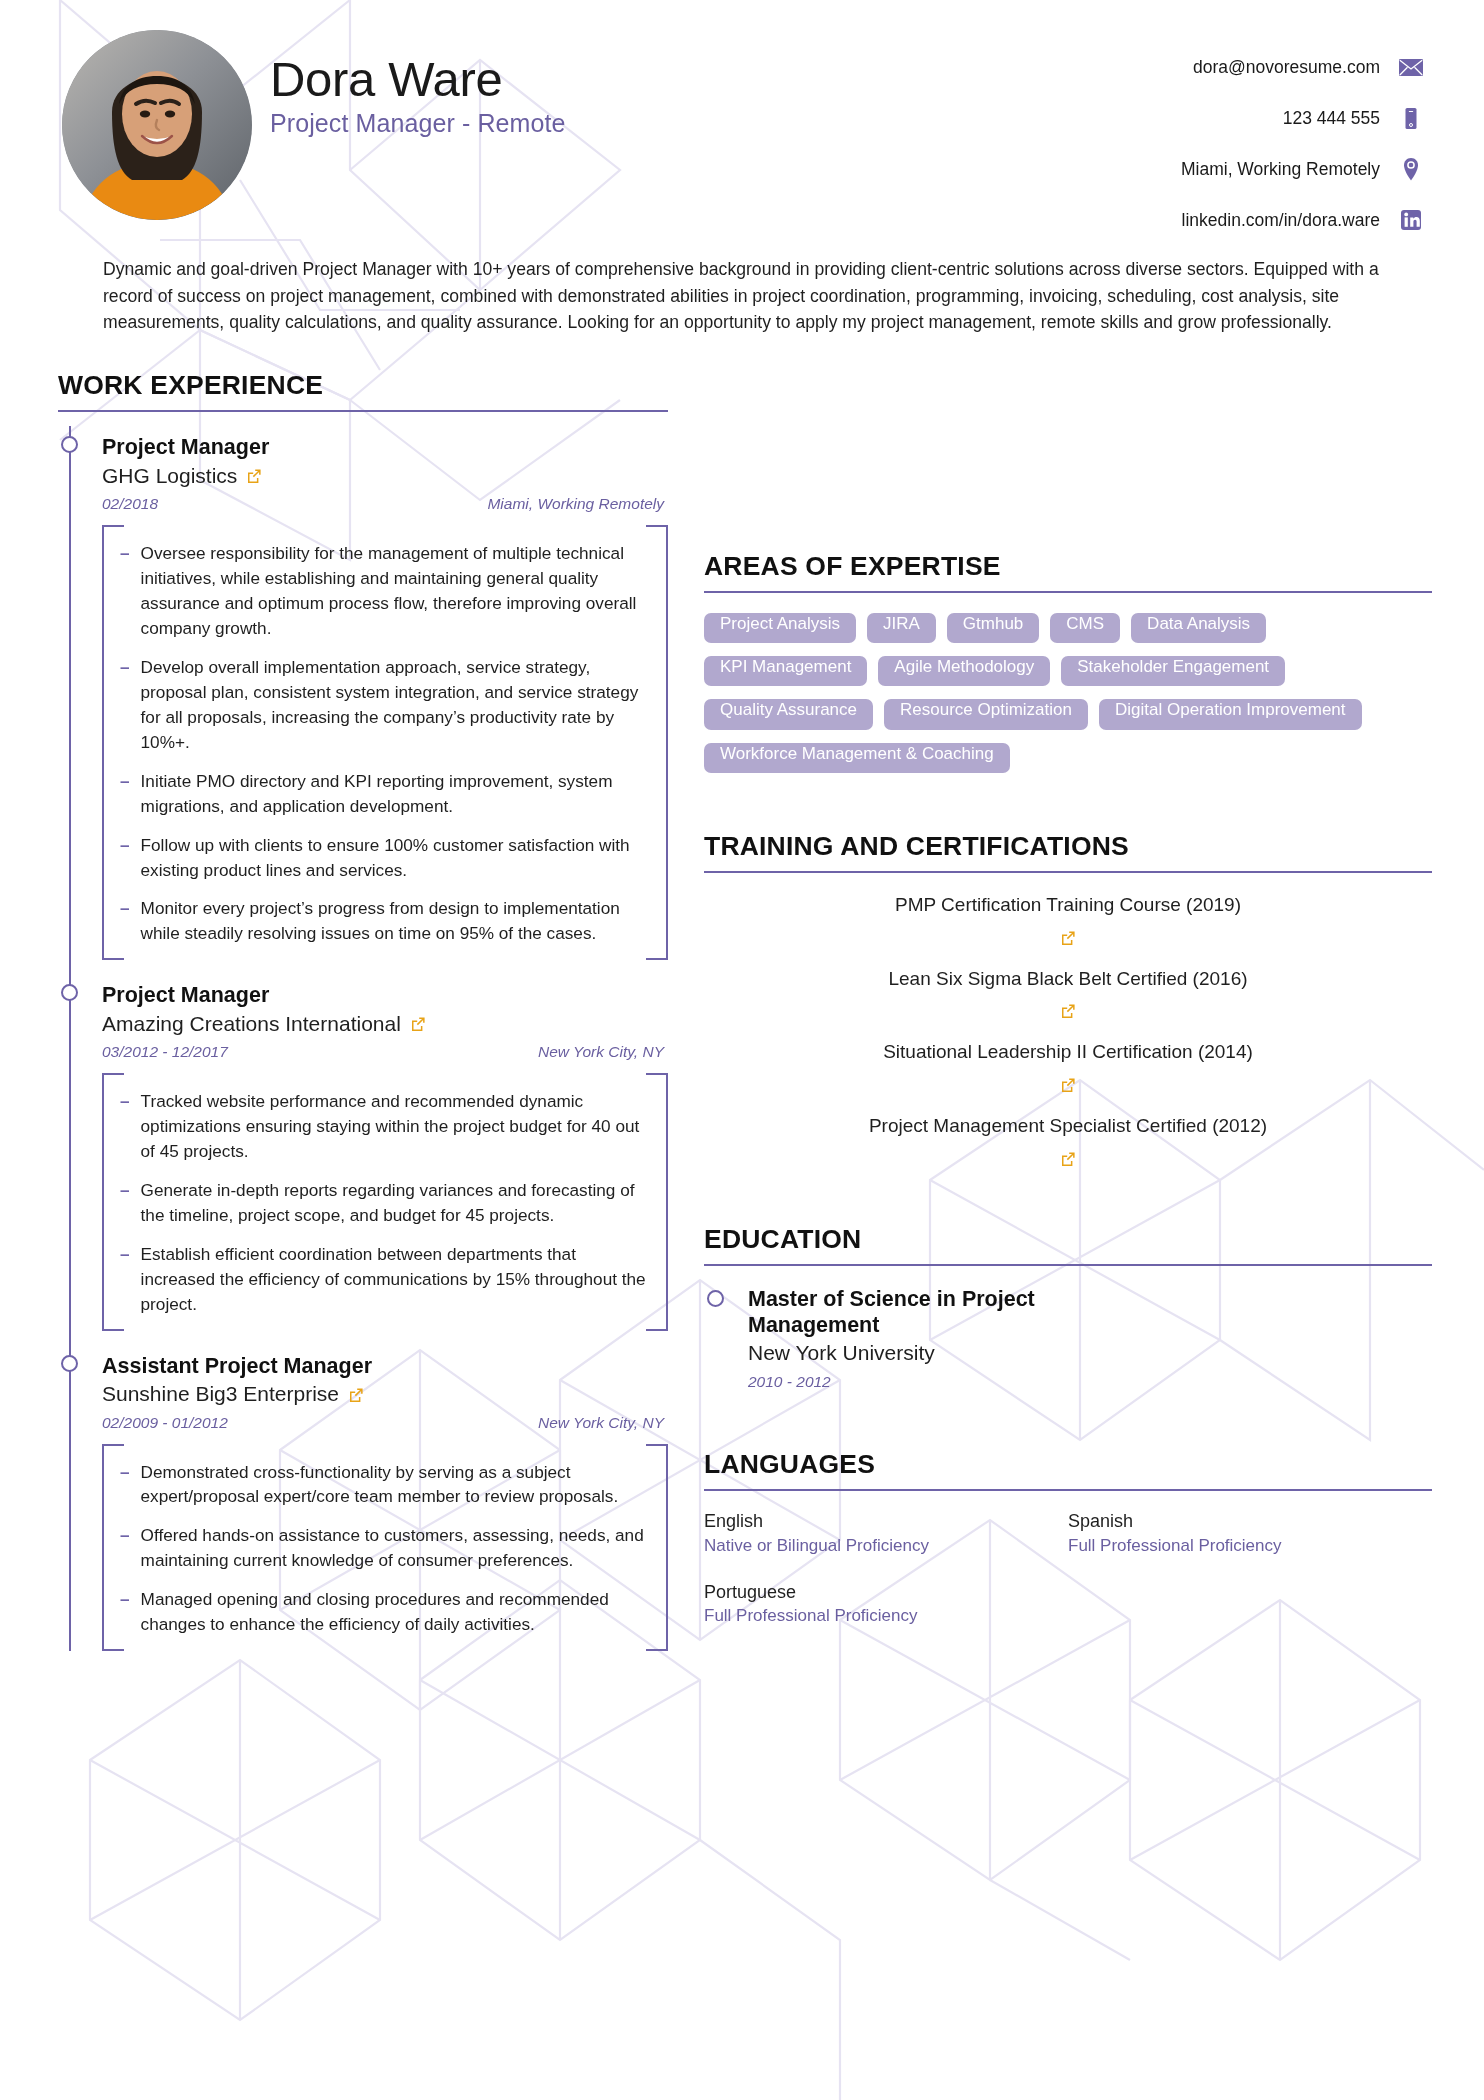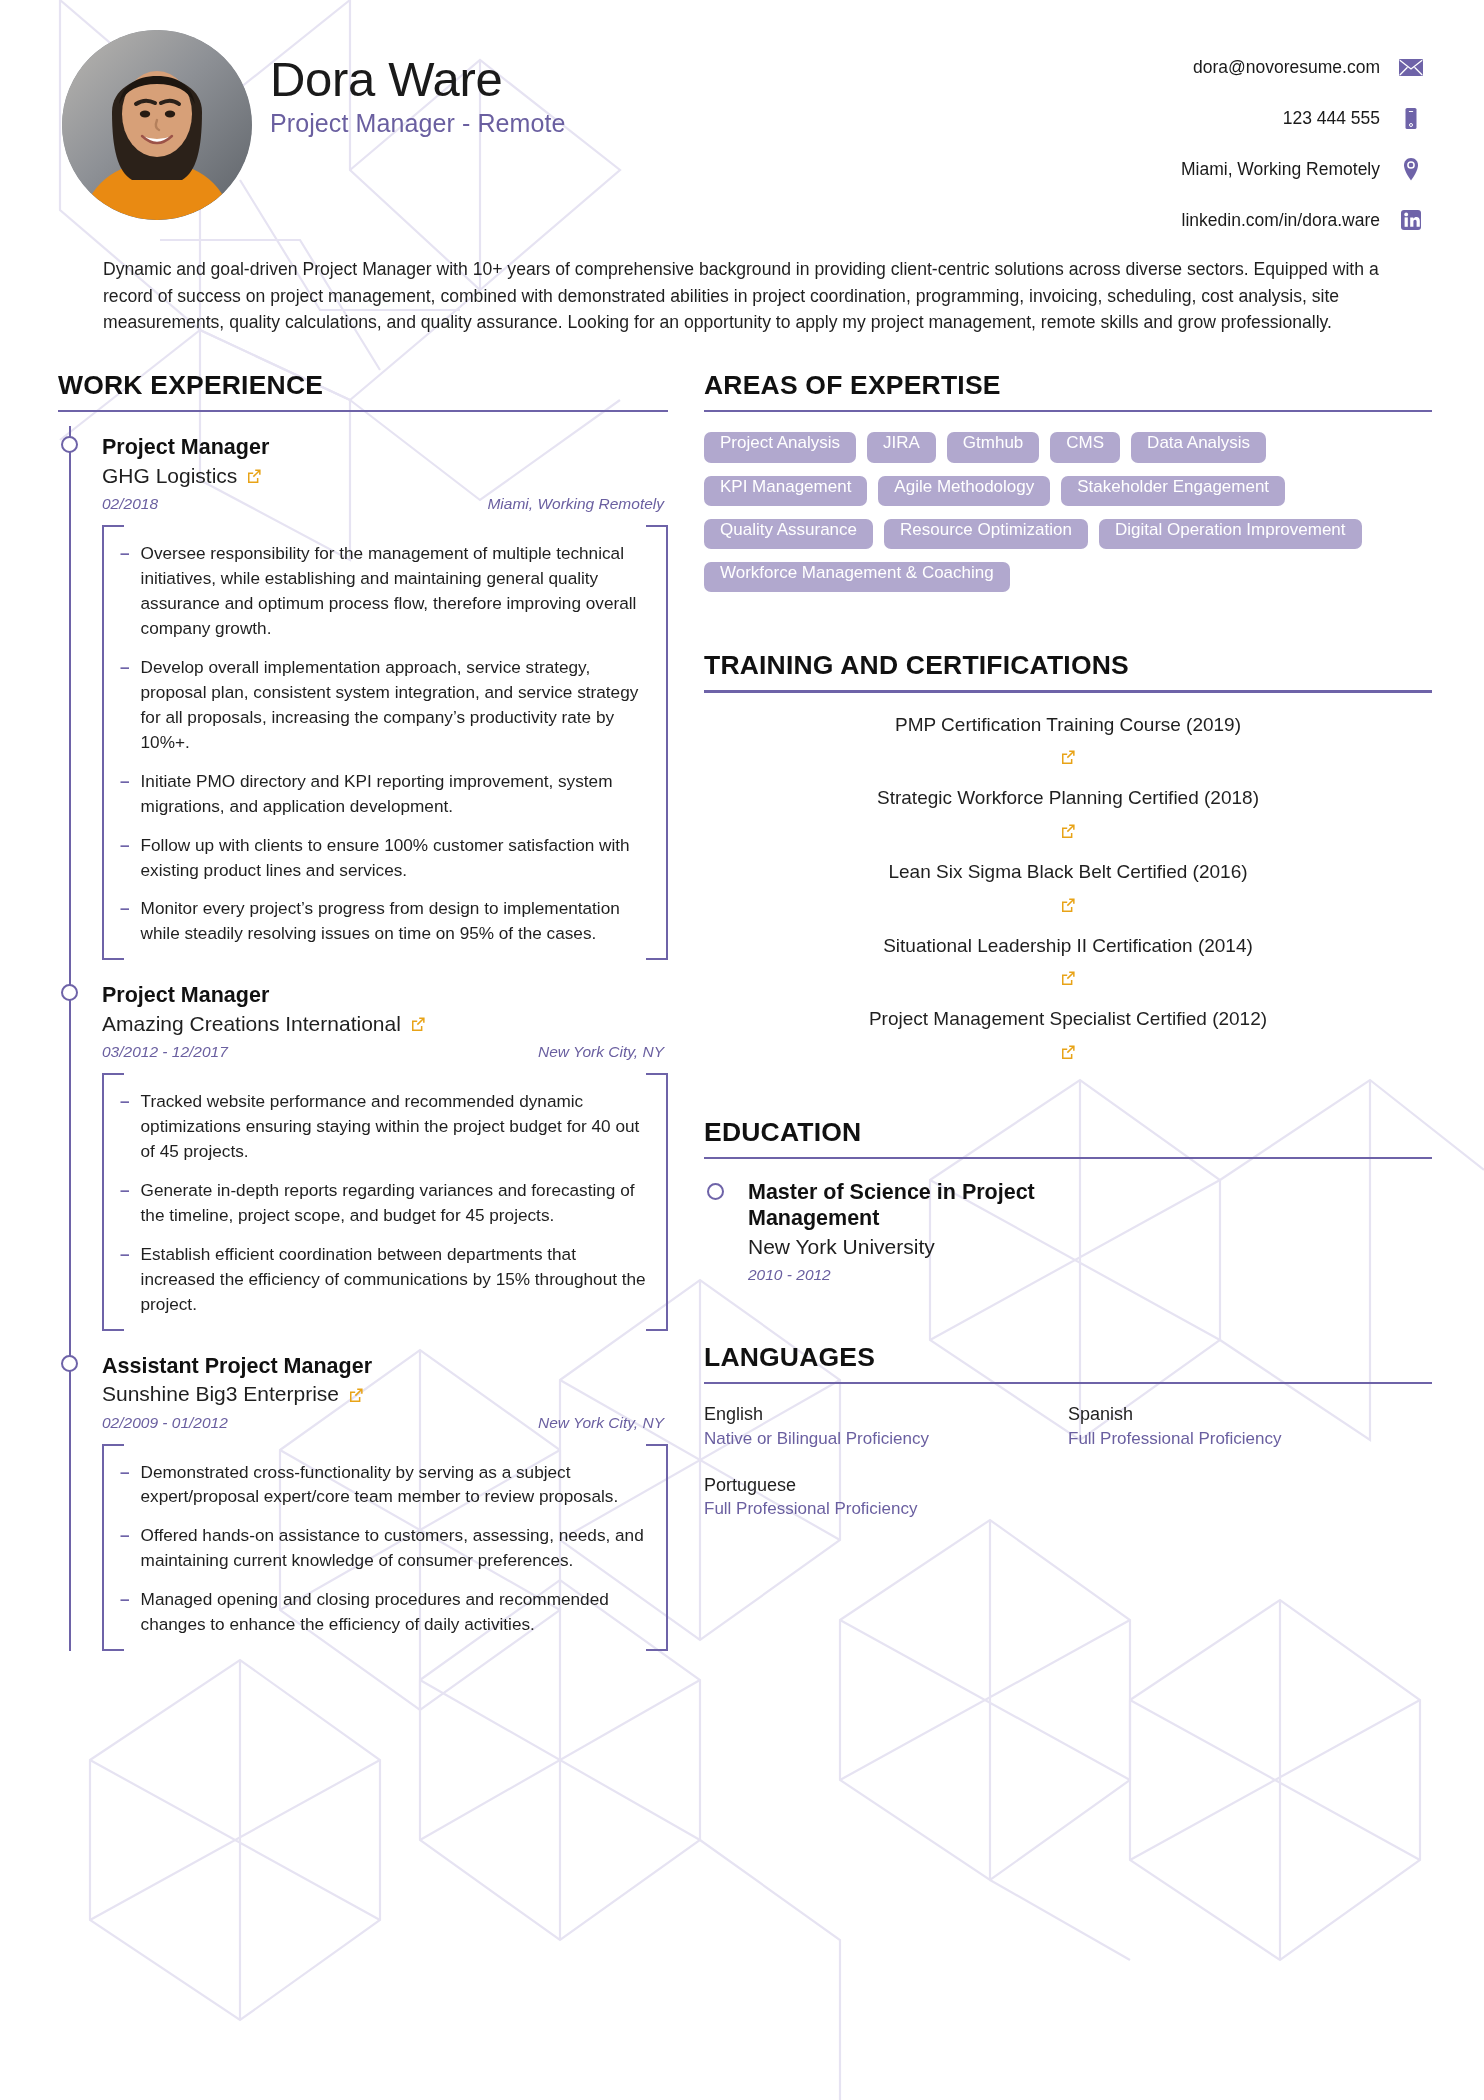--- a/index.html
+++ b/index.html
@@ -120,20 +120,21 @@
     padding-right: 8px;
     text-align: left;
     margin-left: 45px;
   }
 
   
   .body {
     display: flex;
     padding-top: 34px;
     gap: 3px;
+    align-items: flex-end;
   }
 
   .col-left  { width: 610px; flex: 0 0 610px; }
   .col-gap   { width: 30px; flex: 0 0 30px; }
   .col-right { width: 728px; flex: 0 0 728px; }
 
   
   .sec-title {
     font-size: 26.5px;
     font-weight: bold;
@@ -669,29 +670,20 @@
             <div class="cert-item">
               <span>PMP Certification Training Course (2019)</span>
               <span class="ext-icon">
                 <svg width="16" height="16" viewBox="0 0 16 16">
                   <path d="M2 4.6 h5.2 v1.5 H3.5 v7.4 h7.4 v-3.6 h1.5 v5.1 H2 Z" fill="#e8a317"></path>
                   <path d="M9.2 1.4 h5.4 v5.4 h-1.5 V4 L7.9 9.2 L6.8 8.1 L12 2.9 H9.2 Z" fill="#e8a317"></path>
                 </svg>
               </span>
             </div>
 
-            <div class="cert-item">
-              <span>Strategic Workforce Planning Certified (2018)</span>
-              <span class="ext-icon">
-                <svg width="16" height="16" viewBox="0 0 16 16">
-                  <path d="M2 4.6 h5.2 v1.5 H3.5 v7.4 h7.4 v-3.6 h1.5 v5.1 H2 Z" fill="#e8a317"></path>
-                  <path d="M9.2 1.4 h5.4 v5.4 h-1.5 V4 L7.9 9.2 L6.8 8.1 L12 2.9 H9.2 Z" fill="#e8a317"></path>
-                </svg>
-              </span>
-            </div>
 
             <div class="cert-item">
               <span>Lean Six Sigma Black Belt Certified (2016)</span>
               <span class="ext-icon">
                 <svg width="16" height="16" viewBox="0 0 16 16">
                   <path d="M2 4.6 h5.2 v1.5 H3.5 v7.4 h7.4 v-3.6 h1.5 v5.1 H2 Z" fill="#e8a317"></path>
                   <path d="M9.2 1.4 h5.4 v5.4 h-1.5 V4 L7.9 9.2 L6.8 8.1 L12 2.9 H9.2 Z" fill="#e8a317"></path>
                 </svg>
               </span>
             </div>

